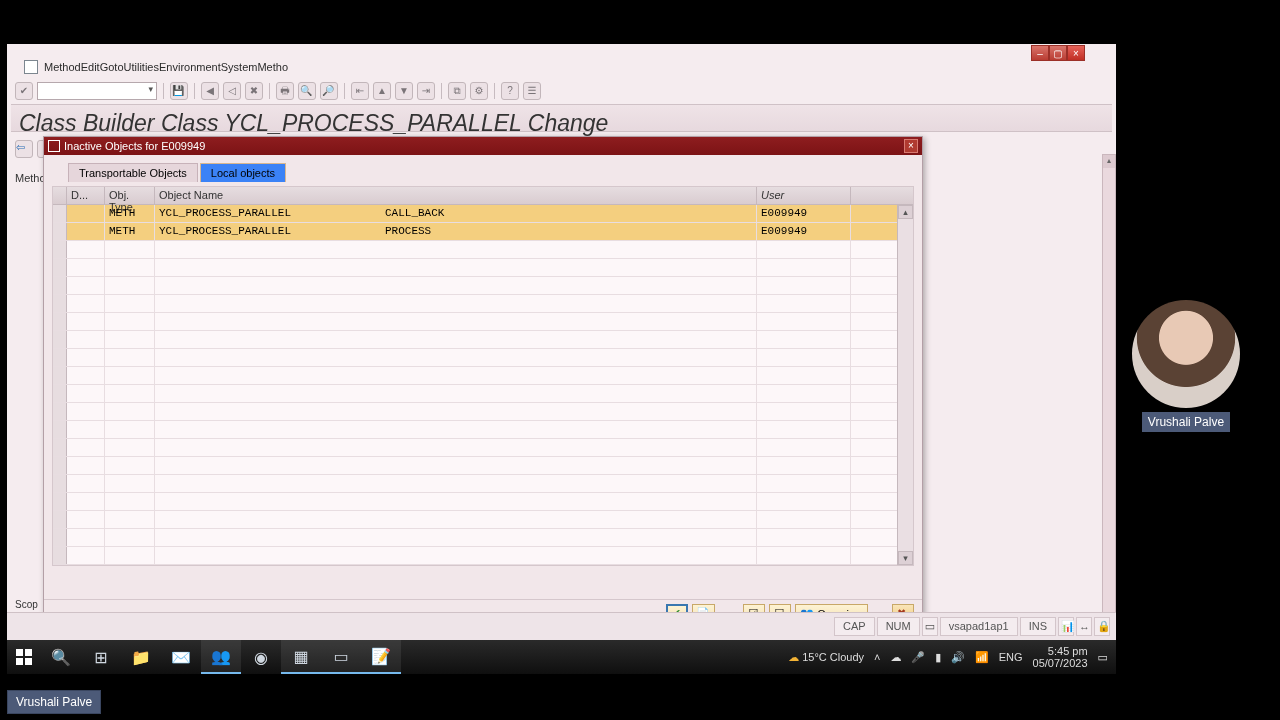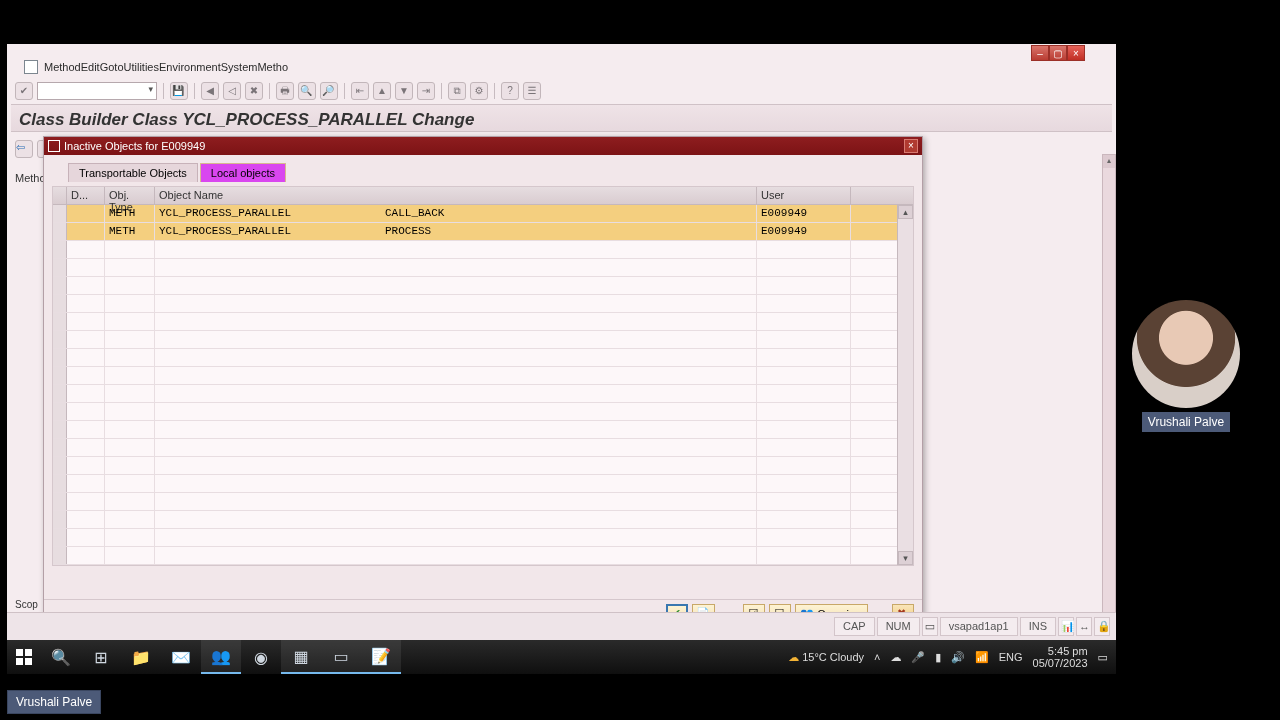--- a/index.html
+++ b/index.html
@@ -13,47 +13,47 @@
 .menu-bar { position: absolute; top: 12px; left: 0; width: 100%; height: 22px; display: flex; align-items: center; padding-left: 17px; }
 .menu-bar .menu-ic { width: 14px; height: 14px; border: 1px solid #7c868f; background: #fff; display: inline-block; margin-right: 6px; }
 .menu-bar span.mi { color: #2b2b2b; font-size: 11px; cursor: pointer; }
 
 .toolbar { position: absolute; top: 36px; left: 0; width: 100%; height: 22px; display: flex; align-items: center; padding-left: 8px; gap: 4px; }
 .toolbar .tb-btn { width: 18px; height: 18px; border: 1px solid #c2b6ba; background: #ece1e5; border-radius: 3px; color: #7a7478; font-size: 10px; text-align: center; line-height: 16px; }
 .toolbar .combo { width: 120px; height: 18px; border: 1px solid #b6a8ad; background: #fff; position: relative; }
 .toolbar .combo::after { content: "▾"; position: absolute; right: 3px; top: 1px; color: #555; font-size: 9px; }
 .toolbar .sep { width: 1px; height: 16px; background: #c7bbc0; margin: 0 2px; }
 
-.page-title { position: absolute; top: 66px; left: 12px; font-size: 17px; font-weight: bold; font-style: italic; color: #333; }
+.page-title { position: absolute; top: 66px; left: 12px; font-size: 23px; font-weight: normal; font-style: italic; color: #333; }
 .page-title-bar { position: absolute; top: 60px; left: 4px; right: 4px; height: 28px; background: linear-gradient(#efe3e7,#e7d9de); border-top: 1px solid #cfc1c6; border-bottom: 1px solid #cfc1c6; }
 
 .sub-toolbar { position: absolute; top: 96px; left: 8px; display: flex; gap: 4px; }
 .sub-toolbar .tb-btn { width: 18px; height: 18px; border: 1px solid #c2b6ba; background: #ece1e5; border-radius: 3px; }
 
 .metho { position: absolute; top: 128px; left: 8px; font-size: 11px; color: #333; }
 
 .dialog { position: absolute; top: 92px; left: 36px; width: 880px; height: 492px; background: #f2e7ea; border: 1px solid #b39fa6; box-shadow: 2px 2px 6px rgba(0,0,0,.3); }
 .dialog-title { height: 18px; background: linear-gradient(#8e1d1f,#7c1315); color: #fff; display: flex; align-items: center; padding: 0 4px; font-size: 11px; }
 .dialog-title .icon { width: 12px; height: 12px; border: 1px solid #fff; margin-right: 4px; display: inline-block; }
 .dialog-title .close { margin-left: auto; width: 14px; height: 14px; background: #b03a30; color: #fff; text-align: center; line-height: 12px; font-size: 10px; cursor: pointer; border: 1px solid #d97a71; }
 
 .dialog-body { position: relative; padding: 8px; height: 430px; }
 
 .tabs { display: flex; gap: 2px; margin-bottom: 4px; padding-left: 16px; }
 .tab { padding: 3px 10px; border: 1px solid #c7b2b9; background: #e6d6db; border-bottom: none; font-size: 11px; cursor: pointer; }
-.tab.active { background: #d946ef; border-color: #d8b68f; }
+.tab.active { background: #3b82f6; border-color: #d8b68f; }
 
 .table-wrap { border: 1px solid #d5c7cc; background: #fdf7f9; height: 380px; position: relative; }
 .thead { display: flex; height: 18px; background: linear-gradient(#e6dde0,#d9ccd0); border-bottom: 1px solid #c5b8bd; font-size: 11px; }
 .th { padding: 2px 4px; border-right: 1px solid #c5b8bd; color: #333; }
 .th.sel { width: 14px; }
 .th.c1 { width: 38px; }
 .th.c2 { width: 50px; }
 .th.c3 { width: 602px; }
-.th.c4 { width: 94px; }
+.th.c4 { width: 94px; font-style: italic; }
 
 .tbody { }
 .tr { display: flex; height: 18px; border-bottom: 1px solid #e8dde1; }
 .tr.highlight { background: #f4cf7f; }
 .td { padding: 2px 4px; border-right: 1px solid #e8dde1; font-family: "Courier New", monospace; font-size: 11px; overflow: hidden; white-space: nowrap; }
 .td.sel { width: 14px; background: #e7dde0; border-right: 1px solid #c5b8bd; }
 .td.c1 { width: 38px; }
 .td.c2 { width: 50px; }
 .td.c3a { width: 226px; border-right: none; }
 .td.c3b { width: 376px; border-right: 1px solid #e8dde1; }

